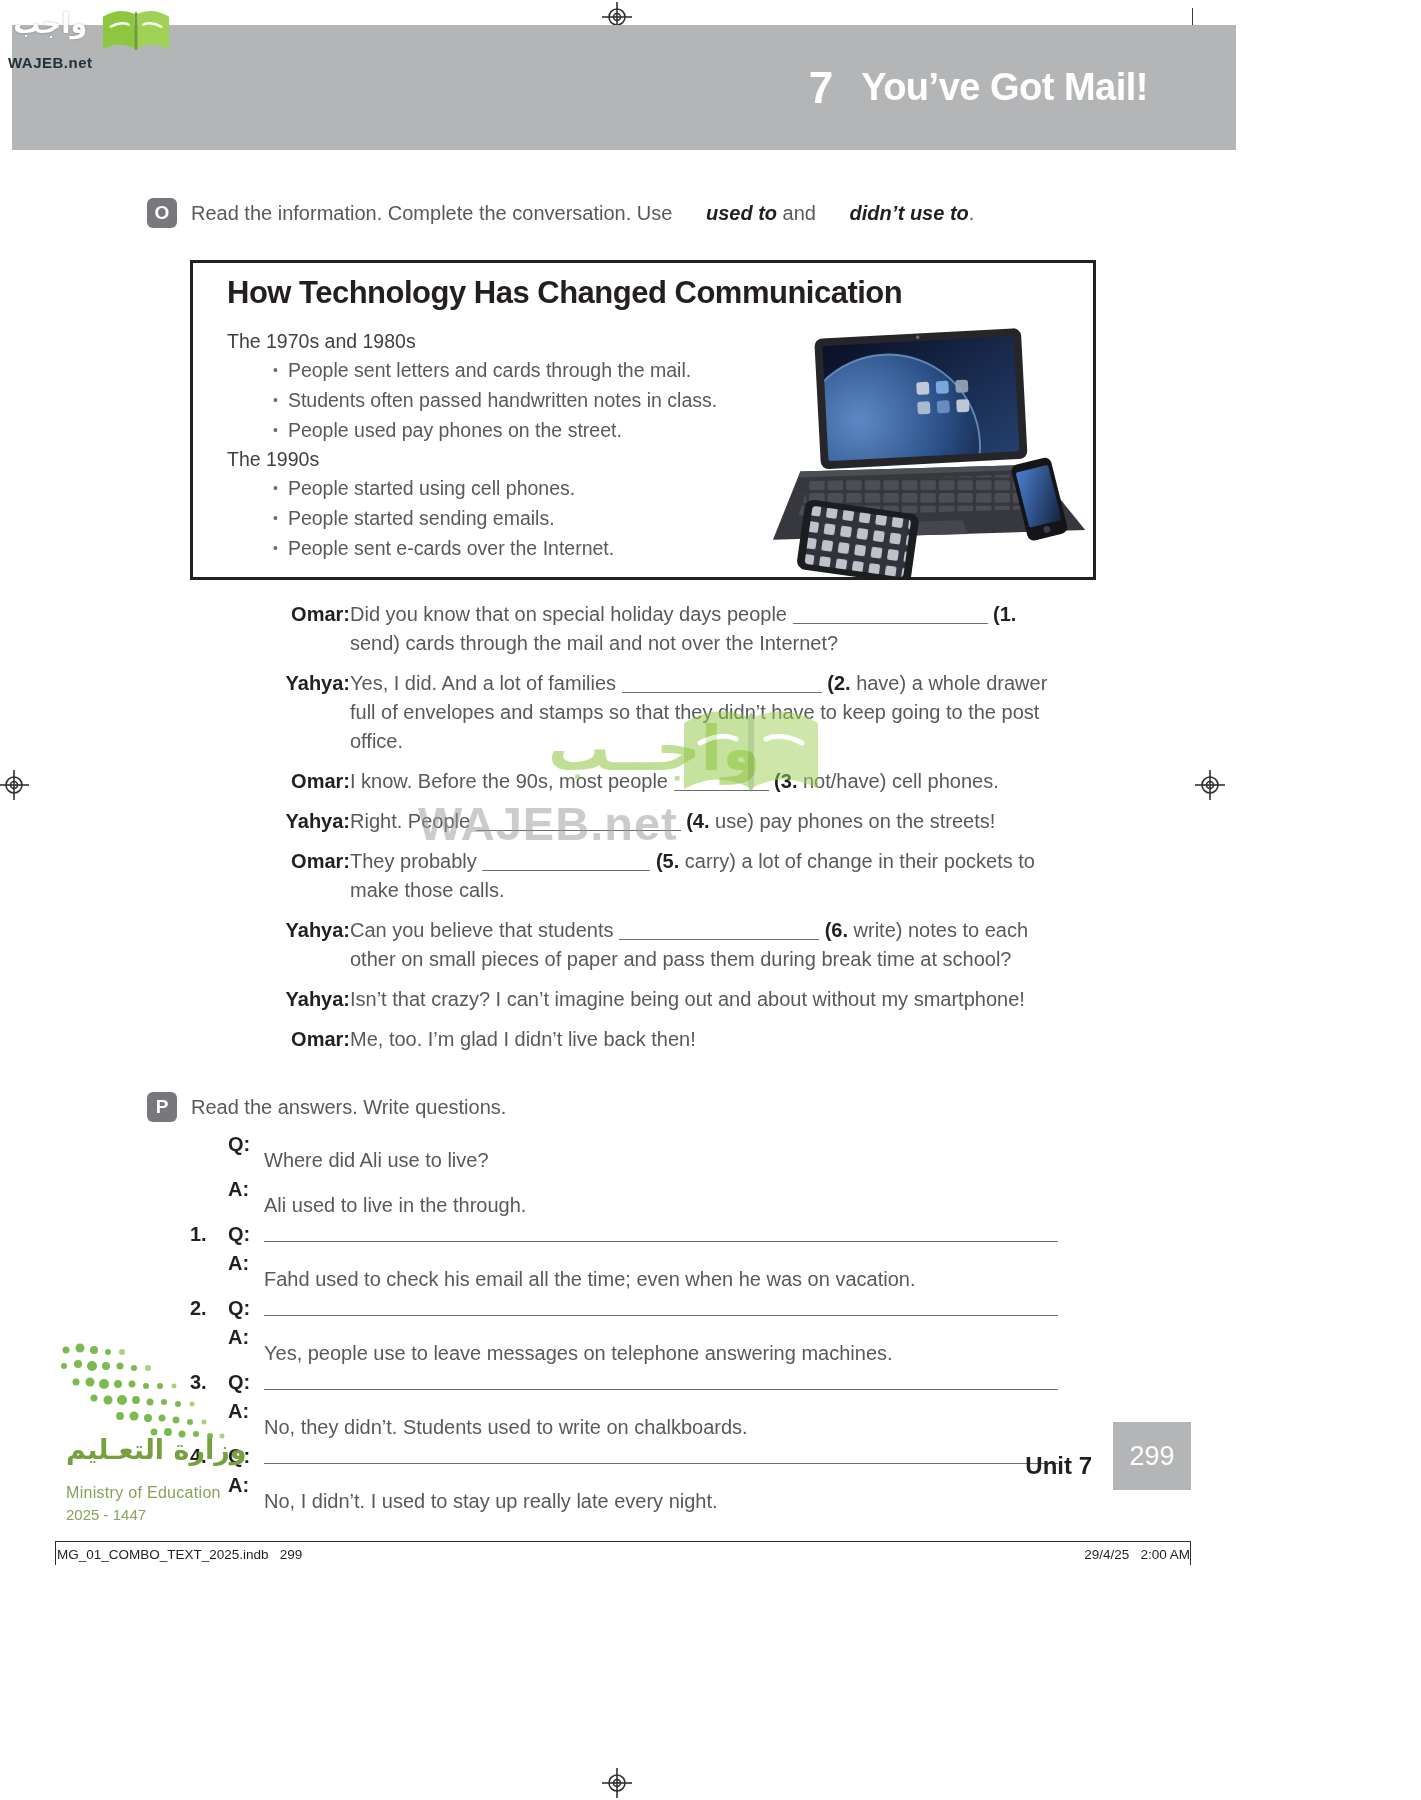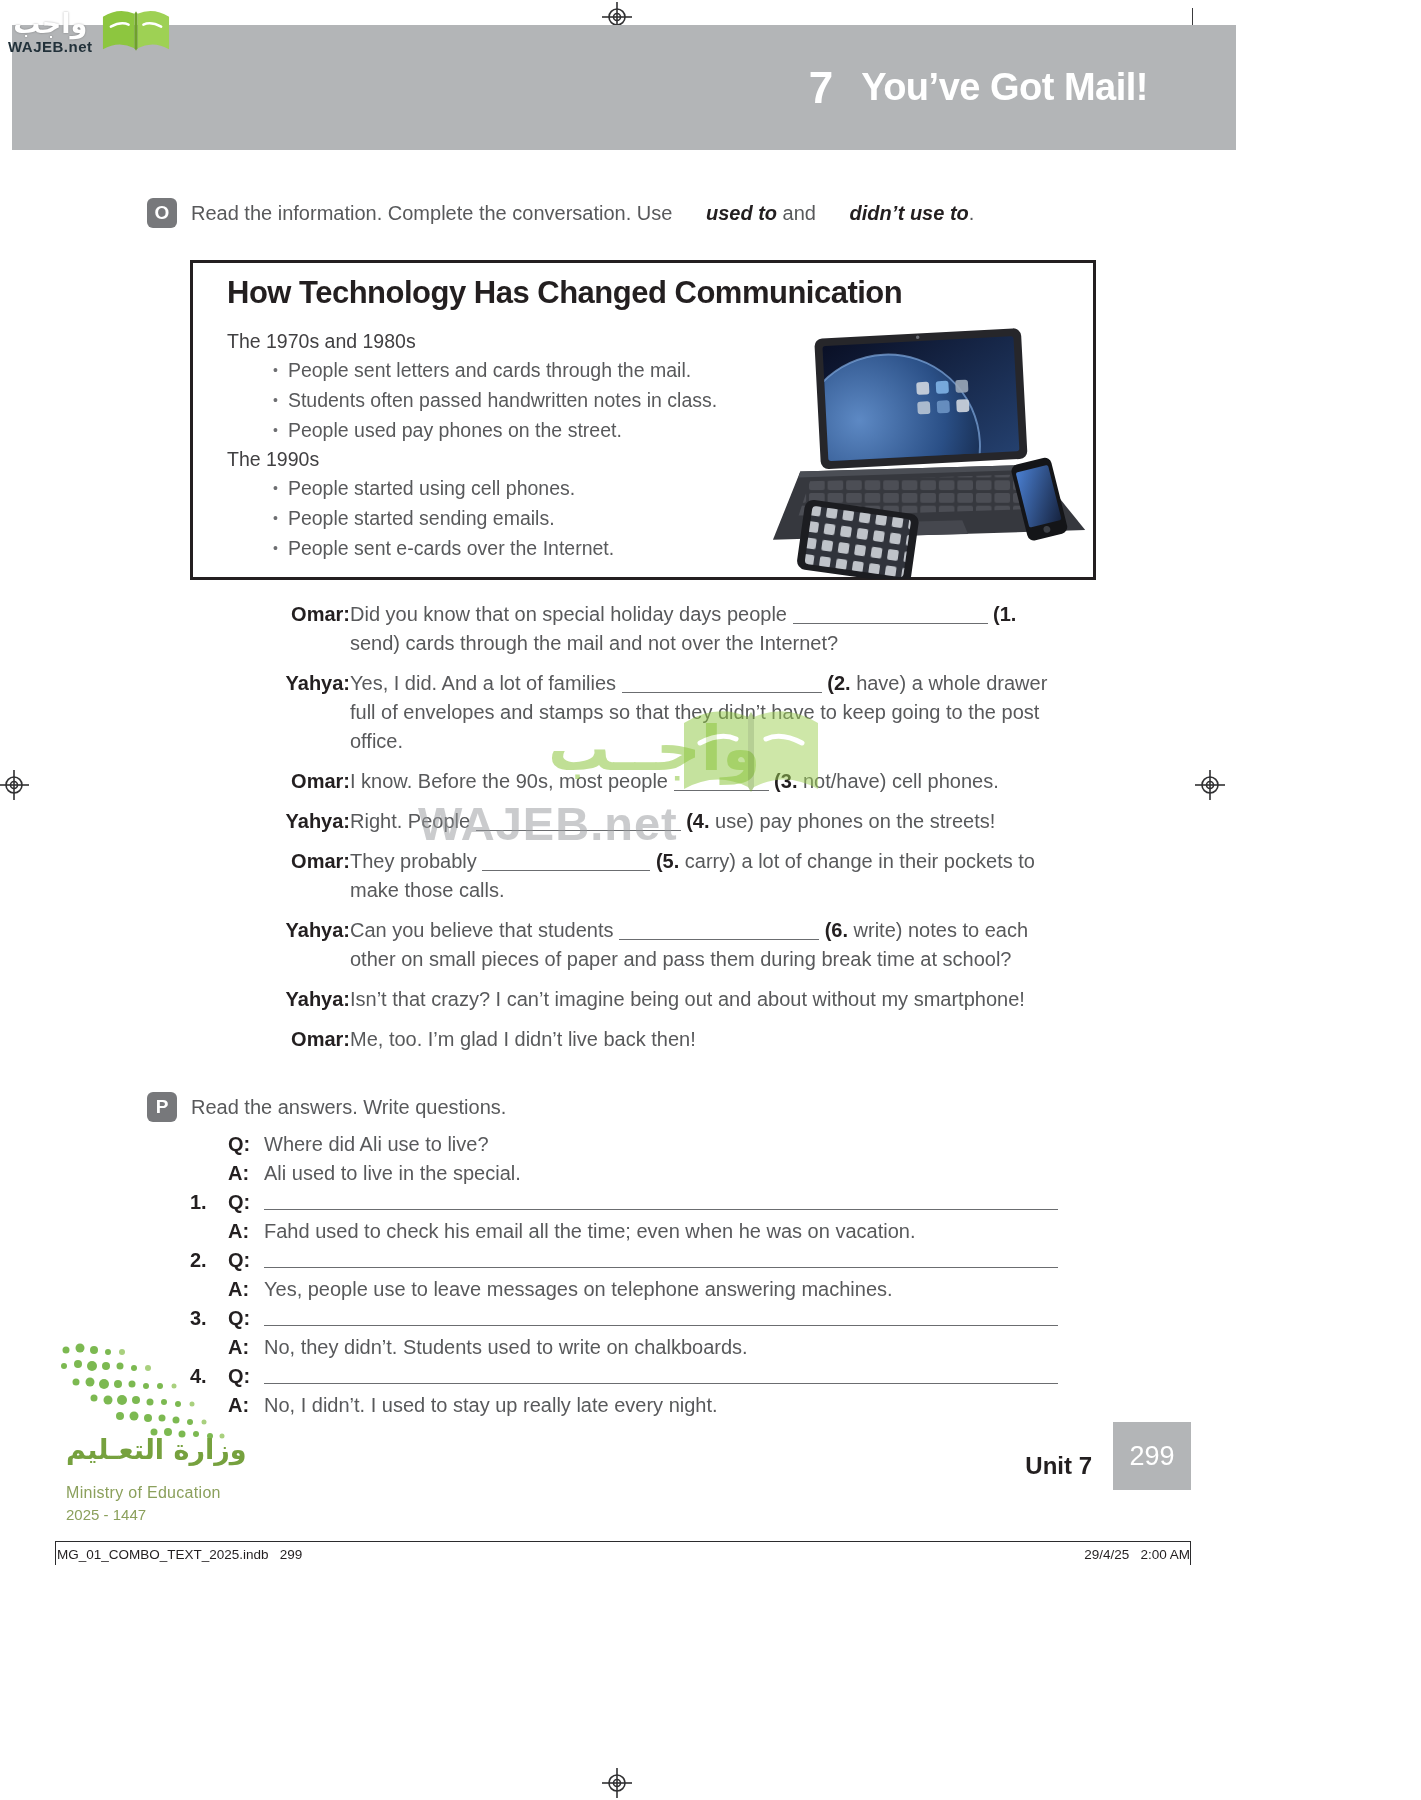--- a/index.html
+++ b/index.html
@@ -19,21 +19,21 @@
   .band {
     position:absolute; left:12px; top:25px; width:1224px; height:125px;
     background:#b3b5b7; display:flex; align-items:center; justify-content:flex-end;
     padding-right:88px; gap:28px;
   }
   .band .unit-num { color:#ffffff; font-size:44px; font-weight:700; }
   .band .unit-title { color:#ffffff; font-size:38px; font-weight:600; letter-spacing:-0.5px; }
 
   
   .wajeb { position:absolute; left:8px; top:2px; display:flex; align-items:flex-start; gap:6px; }
-  .wajeb-col { display:flex; flex-direction:column; align-items:center; padding-top:8px; }
+  .wajeb-col { display:flex; flex-direction:column; align-items:center; padding-top:8px;gap:16px; }
   .wajeb-ar { color:#ffffff; font-size:27px; font-weight:700; line-height:28px; text-shadow:0 0 2px rgba(0,0,0,.35); }
   .wajeb-net { color:#22313a; font-size:15px; font-weight:700; letter-spacing:.5px; }
   .wajeb-book { width:74px; height:62px; }
 
   
   .exrow { position:absolute; display:flex; align-items:flex-start; gap:14px; }
   .exicon {
     width:30px; height:30px; border-radius:6px; background:#77787b; flex:0 0 auto;
     color:#ffffff; font-weight:700; font-size:19px; display:flex; align-items:center; justify-content:center;
   }
@@ -64,21 +64,21 @@
   
   .wm { position:absolute; pointer-events:none; }
   .wm-ar { left:548px; top:712px; font-size:62px; font-weight:700; color:#8dc63f; opacity:.55; }
   .wm-book { left:676px; top:700px; width:150px; height:112px; opacity:.5; }
   .wm-net { left:418px; top:796px; font-size:47px; font-weight:700; color:#97999c; opacity:.5; letter-spacing:1px; }
 
   
   .qa { position:absolute; left:190px; top:1130px; width:868px; }
   .qa-row { display:grid; grid-template-columns:38px 36px 1fr; font-size:20px; line-height:29px; }
   .qa-num, .qa-label { font-weight:700; color:#231f20; }
-  .qa-text { color:#58595b; }
+  .qa-text { color:#58595b;margin-top:16px; }
   .qline { border-bottom:1.5px solid #6b6d70; height:22px; }
 
   
   .mdots { position:absolute; left:58px; top:1340px; }
   .min-ar { position:absolute; left:66px; top:1434px; font-size:27px; font-weight:700; color:#76a13e; }
   .min-en { position:absolute; left:66px; top:1484px; font-size:16px; color:#8ba05c; letter-spacing:.3px; }
   .min-years { position:absolute; left:66px; top:1506px; font-size:15px; color:#8ba05c; }
   .unit-label { position:absolute; left:900px; top:1452px; width:192px; text-align:right; font-size:24px; font-weight:700; color:#231f20; }
   .pagebox { position:absolute; left:1113px; top:1422px; width:78px; height:68px; background:#b3b5b7;
              display:flex; align-items:center; justify-content:center; color:#ffffff; font-size:27px; font-weight:500; }
@@ -323,21 +323,21 @@
 
   <div class="qa">
     <div class="qa-row">
       <span class="qa-num"></span>
       <span class="qa-label">Q:</span>
       <span class="qa-text">Where did Ali use to live?</span>
     </div>
     <div class="qa-row">
       <span class="qa-num"></span>
       <span class="qa-label">A:</span>
-      <span class="qa-text">Ali used to live in the special.</span>
+      <span class="qa-text">Ali used to live in the through.</span>
     </div>
 
     <div class="qa-row">
       <span class="qa-num">1.</span>
       <span class="qa-label">Q:</span>
       <span>
           <span class="qline" style="display:block"></span>
         </span>
     </div>
     <div class="qa-row">

